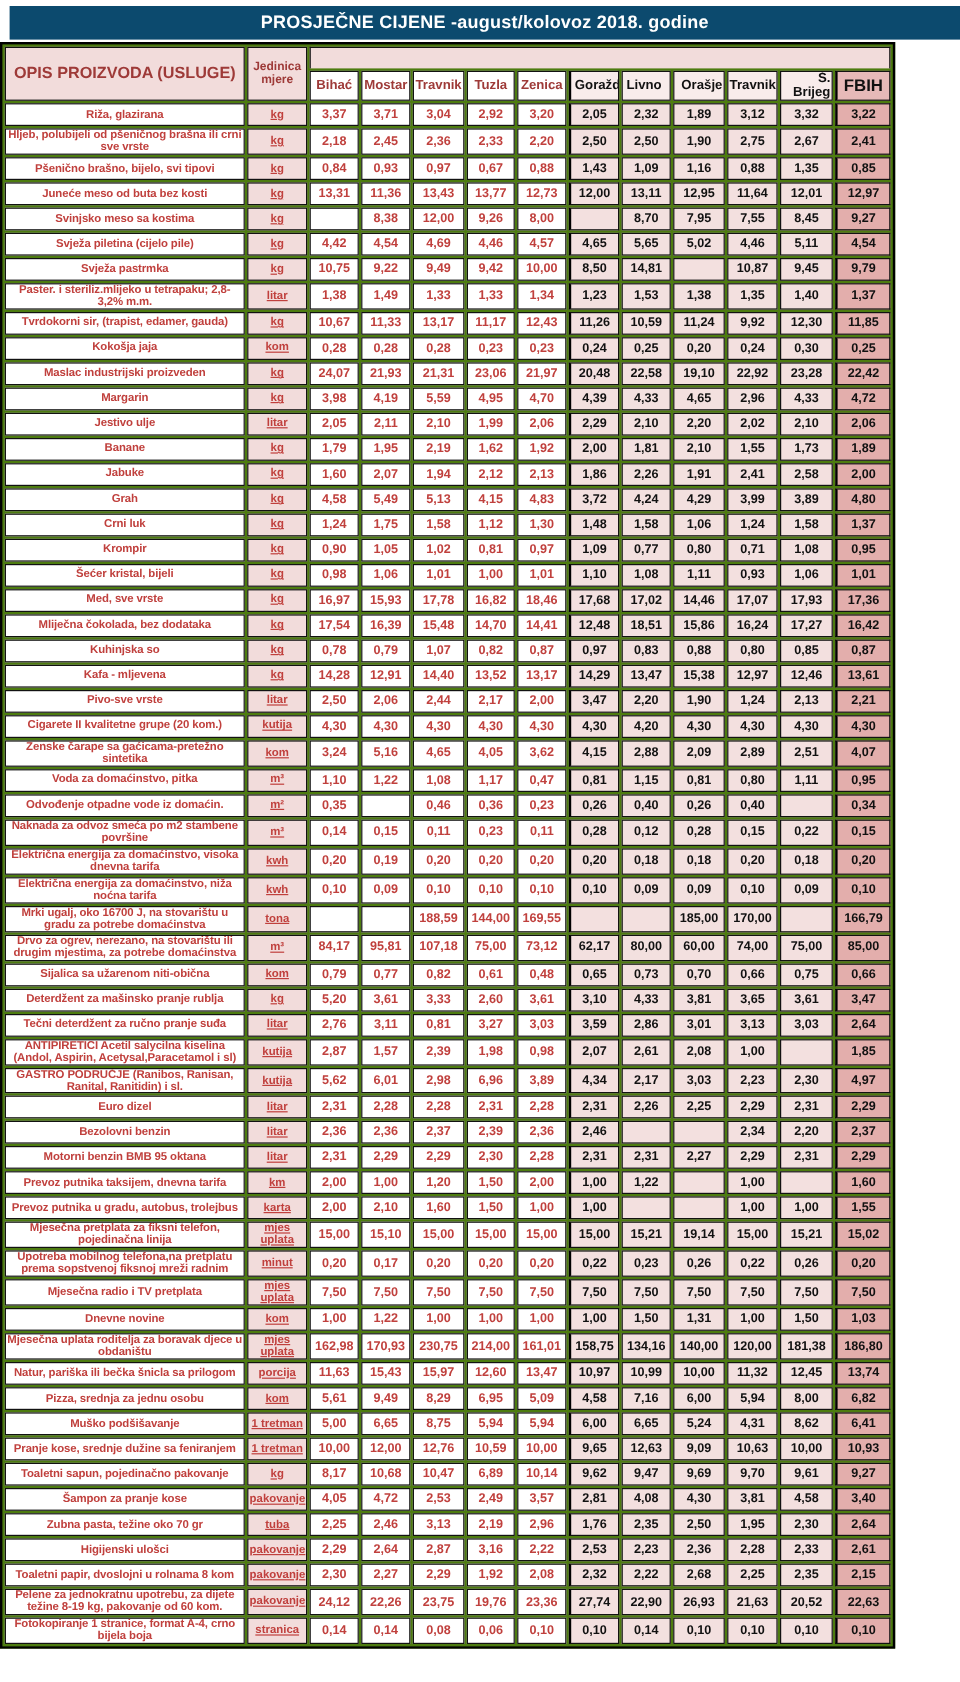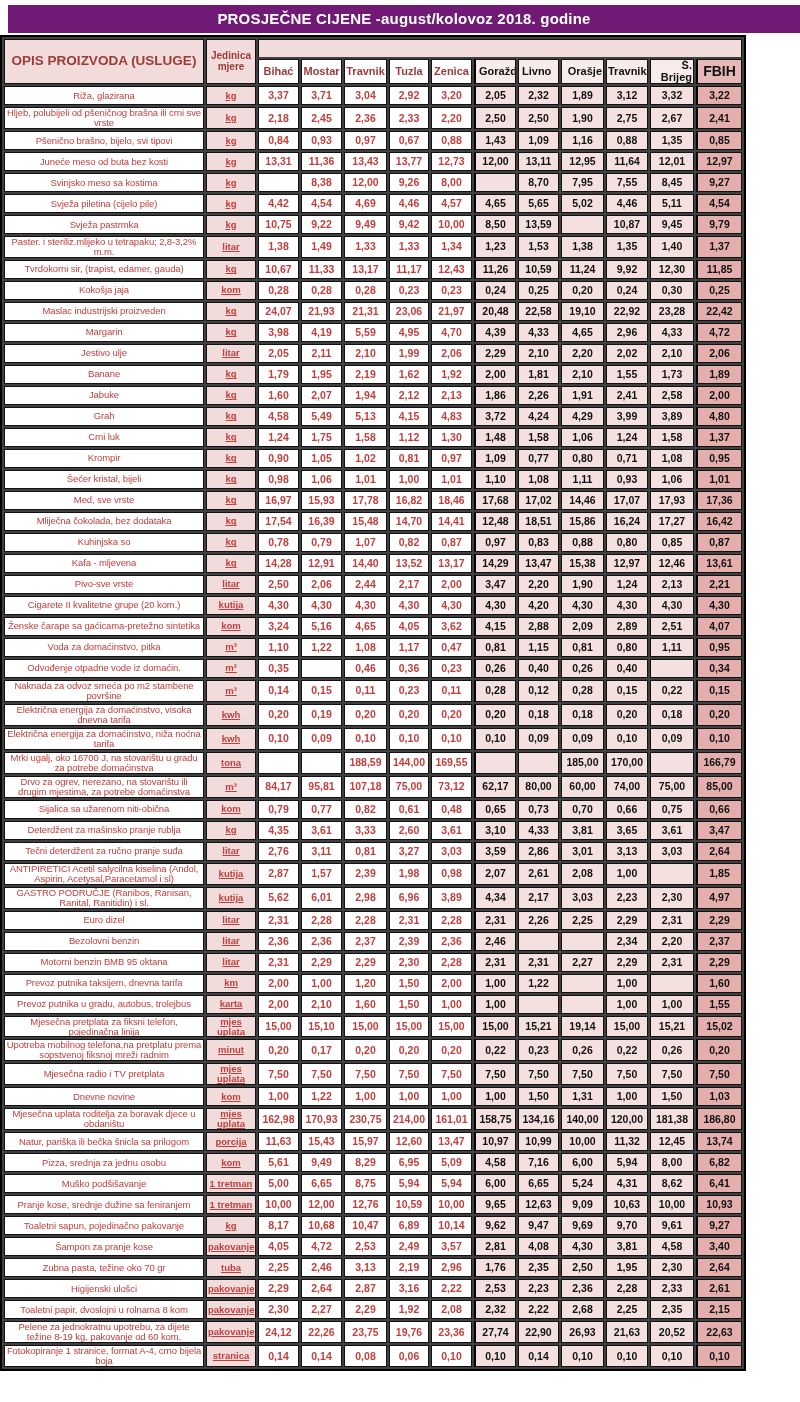--- a/index.html
+++ b/index.html
@@ -4,34 +4,34 @@
 <style>
   html,body{margin:0;padding:0;background:#ffffff;}
   body{
     width:800px;
     font-family:"Liberation Sans", sans-serif;
     -webkit-font-smoothing:antialiased;
   }
   .title-bar{
     margin:5px 0 2px 8px;
     height:28px;
-    background:#701a75;
+    background:#0c4a6e;
     color:#ffffff;
     font-size:15px;
     font-weight:bold;
     text-align:center;
     line-height:28px;
     letter-spacing:.2px;
   }
   table.price-table{
     width:645px;
     table-layout:fixed;
     border-collapse:separate;
     border-spacing:2px;
-    background:#404040;
+    background:#4d7c0f;
     border:2px solid #000;
   }
   td,th{
     border:1.5px solid #121212;
     padding:0 1px;
     overflow:hidden;
     line-height:1.05;
     height:17px;
   }
   
@@ -47,21 +47,21 @@
   }
   th.city-blk{
     background:#f8eceb;color:#111;font-size:11px;font-weight:bold;text-align:left;padding-left:3px;height:20px;
   }
   th.city-blk.ctr{text-align:right;padding-left:1px;}
   th.fbih-h{
     background:#e6b9b8;color:#111;font-size:14px;font-weight:bold;text-align:center;height:20px;
   }
   
   td.pname{
-    background:#ffffff;color:#c0403d;font-size:9.5px;font-weight:normal;text-align:center;
+    background:#ffffff;color:#c0403d;font-size:9.5px;font-weight:bold;text-align:center;
     letter-spacing:-.1px;
   }
   td.unit{
     background:#f2dcdb;color:#c0403d;font-size:9.5px;font-weight:bold;text-align:center;text-decoration:underline;
   }
   td.v-red{
     background:#ffffff;color:#c0403d;font-size:10.5px;font-weight:bold;text-align:center;
   }
   td.v-blk{
     background:#f3e0df;color:#111;font-size:10.5px;font-weight:bold;text-align:center;
@@ -205,21 +205,21 @@
       </tr>
       <tr>
         <td class="pname">Svježa pastrmka</td>
         <td class="unit">kg</td>
         <td class="v-red">10,75</td>
         <td class="v-red">9,22</td>
         <td class="v-red">9,49</td>
         <td class="v-red">9,42</td>
         <td class="v-red">10,00</td>
         <td class="v-blk sep">8,50</td>
-        <td class="v-blk">13,59</td>
+        <td class="v-blk">14,81</td>
         <td class="v-blk"></td>
         <td class="v-blk">10,87</td>
         <td class="v-blk">9,45</td>
         <td class="v-fbih sep">9,79</td>
       </tr>
       <tr>
         <td class="pname">Paster. i steriliz.mlijeko u tetrapaku; 2,8-3,2% m.m.</td>
         <td class="unit">litar</td>
         <td class="v-red">1,38</td>
         <td class="v-red">1,49</td>
@@ -619,21 +619,21 @@
         <td class="v-blk sep">0,65</td>
         <td class="v-blk">0,73</td>
         <td class="v-blk">0,70</td>
         <td class="v-blk">0,66</td>
         <td class="v-blk">0,75</td>
         <td class="v-fbih sep">0,66</td>
       </tr>
       <tr>
         <td class="pname">Deterdžent za mašinsko pranje rublja</td>
         <td class="unit">kg</td>
-        <td class="v-red">4,35</td>
+        <td class="v-red">5,20</td>
         <td class="v-red">3,61</td>
         <td class="v-red">3,33</td>
         <td class="v-red">2,60</td>
         <td class="v-red">3,61</td>
         <td class="v-blk sep">3,10</td>
         <td class="v-blk">4,33</td>
         <td class="v-blk">3,81</td>
         <td class="v-blk">3,65</td>
         <td class="v-blk">3,61</td>
         <td class="v-fbih sep">3,47</td>

